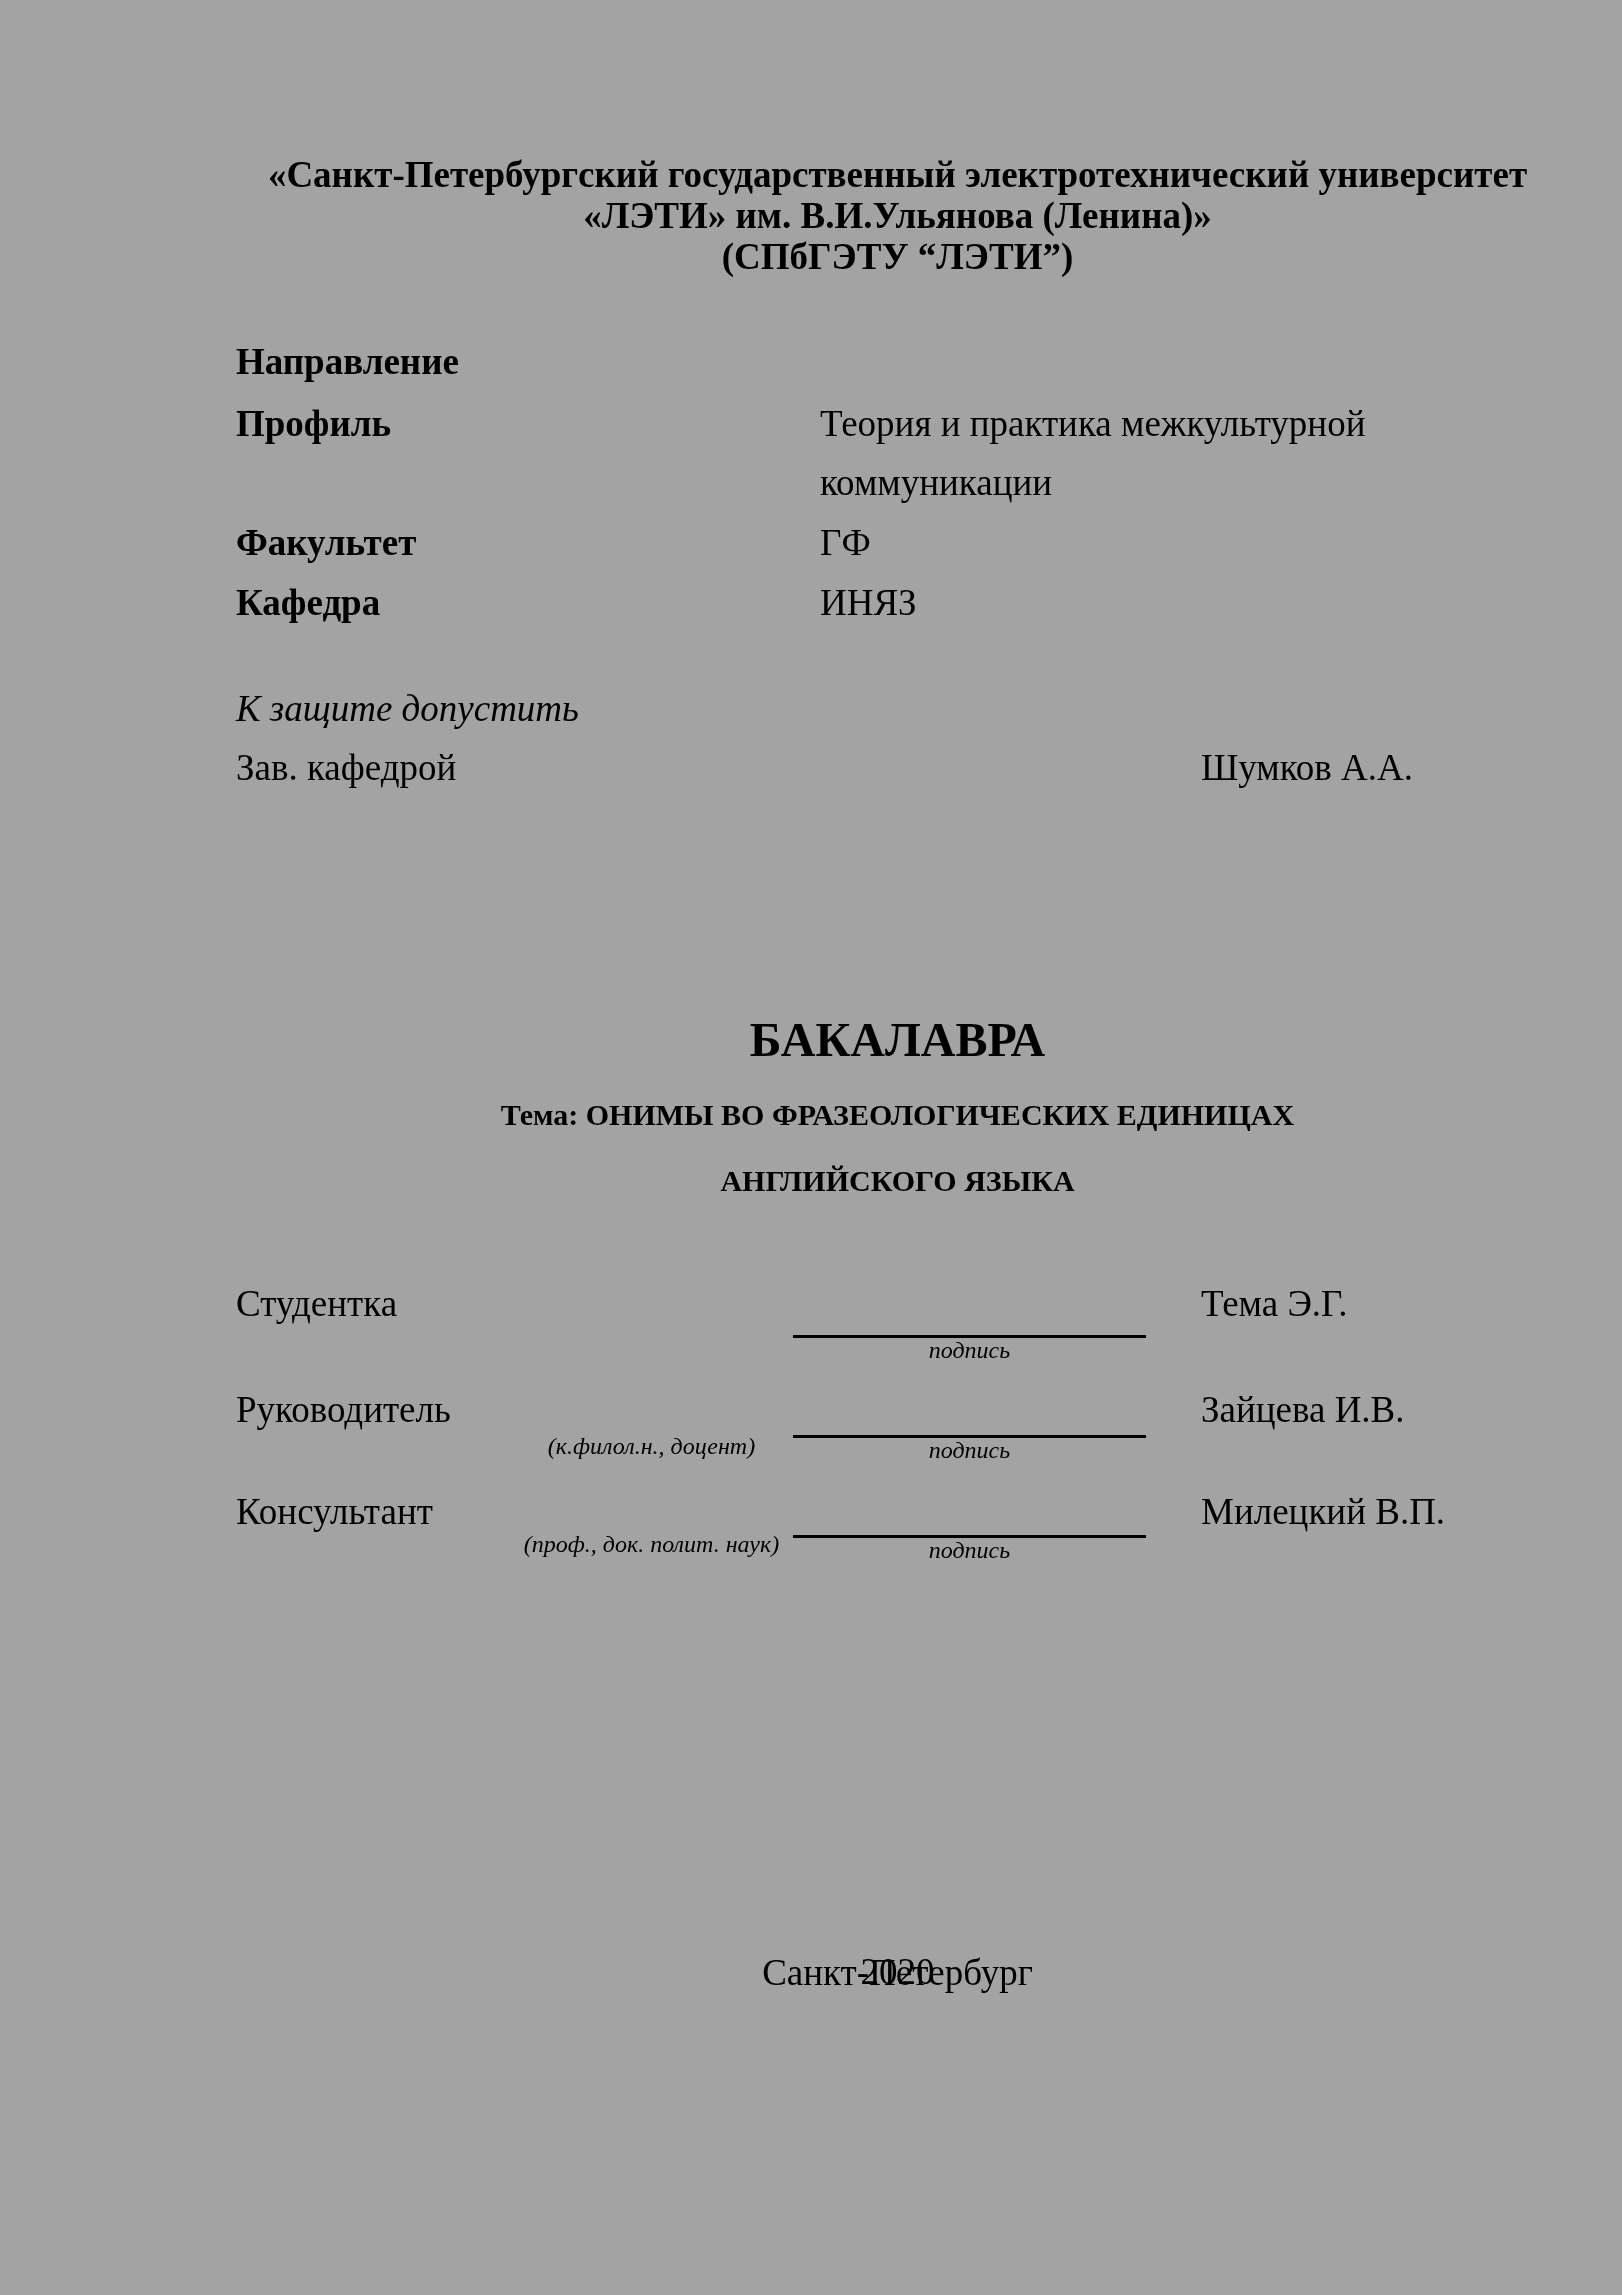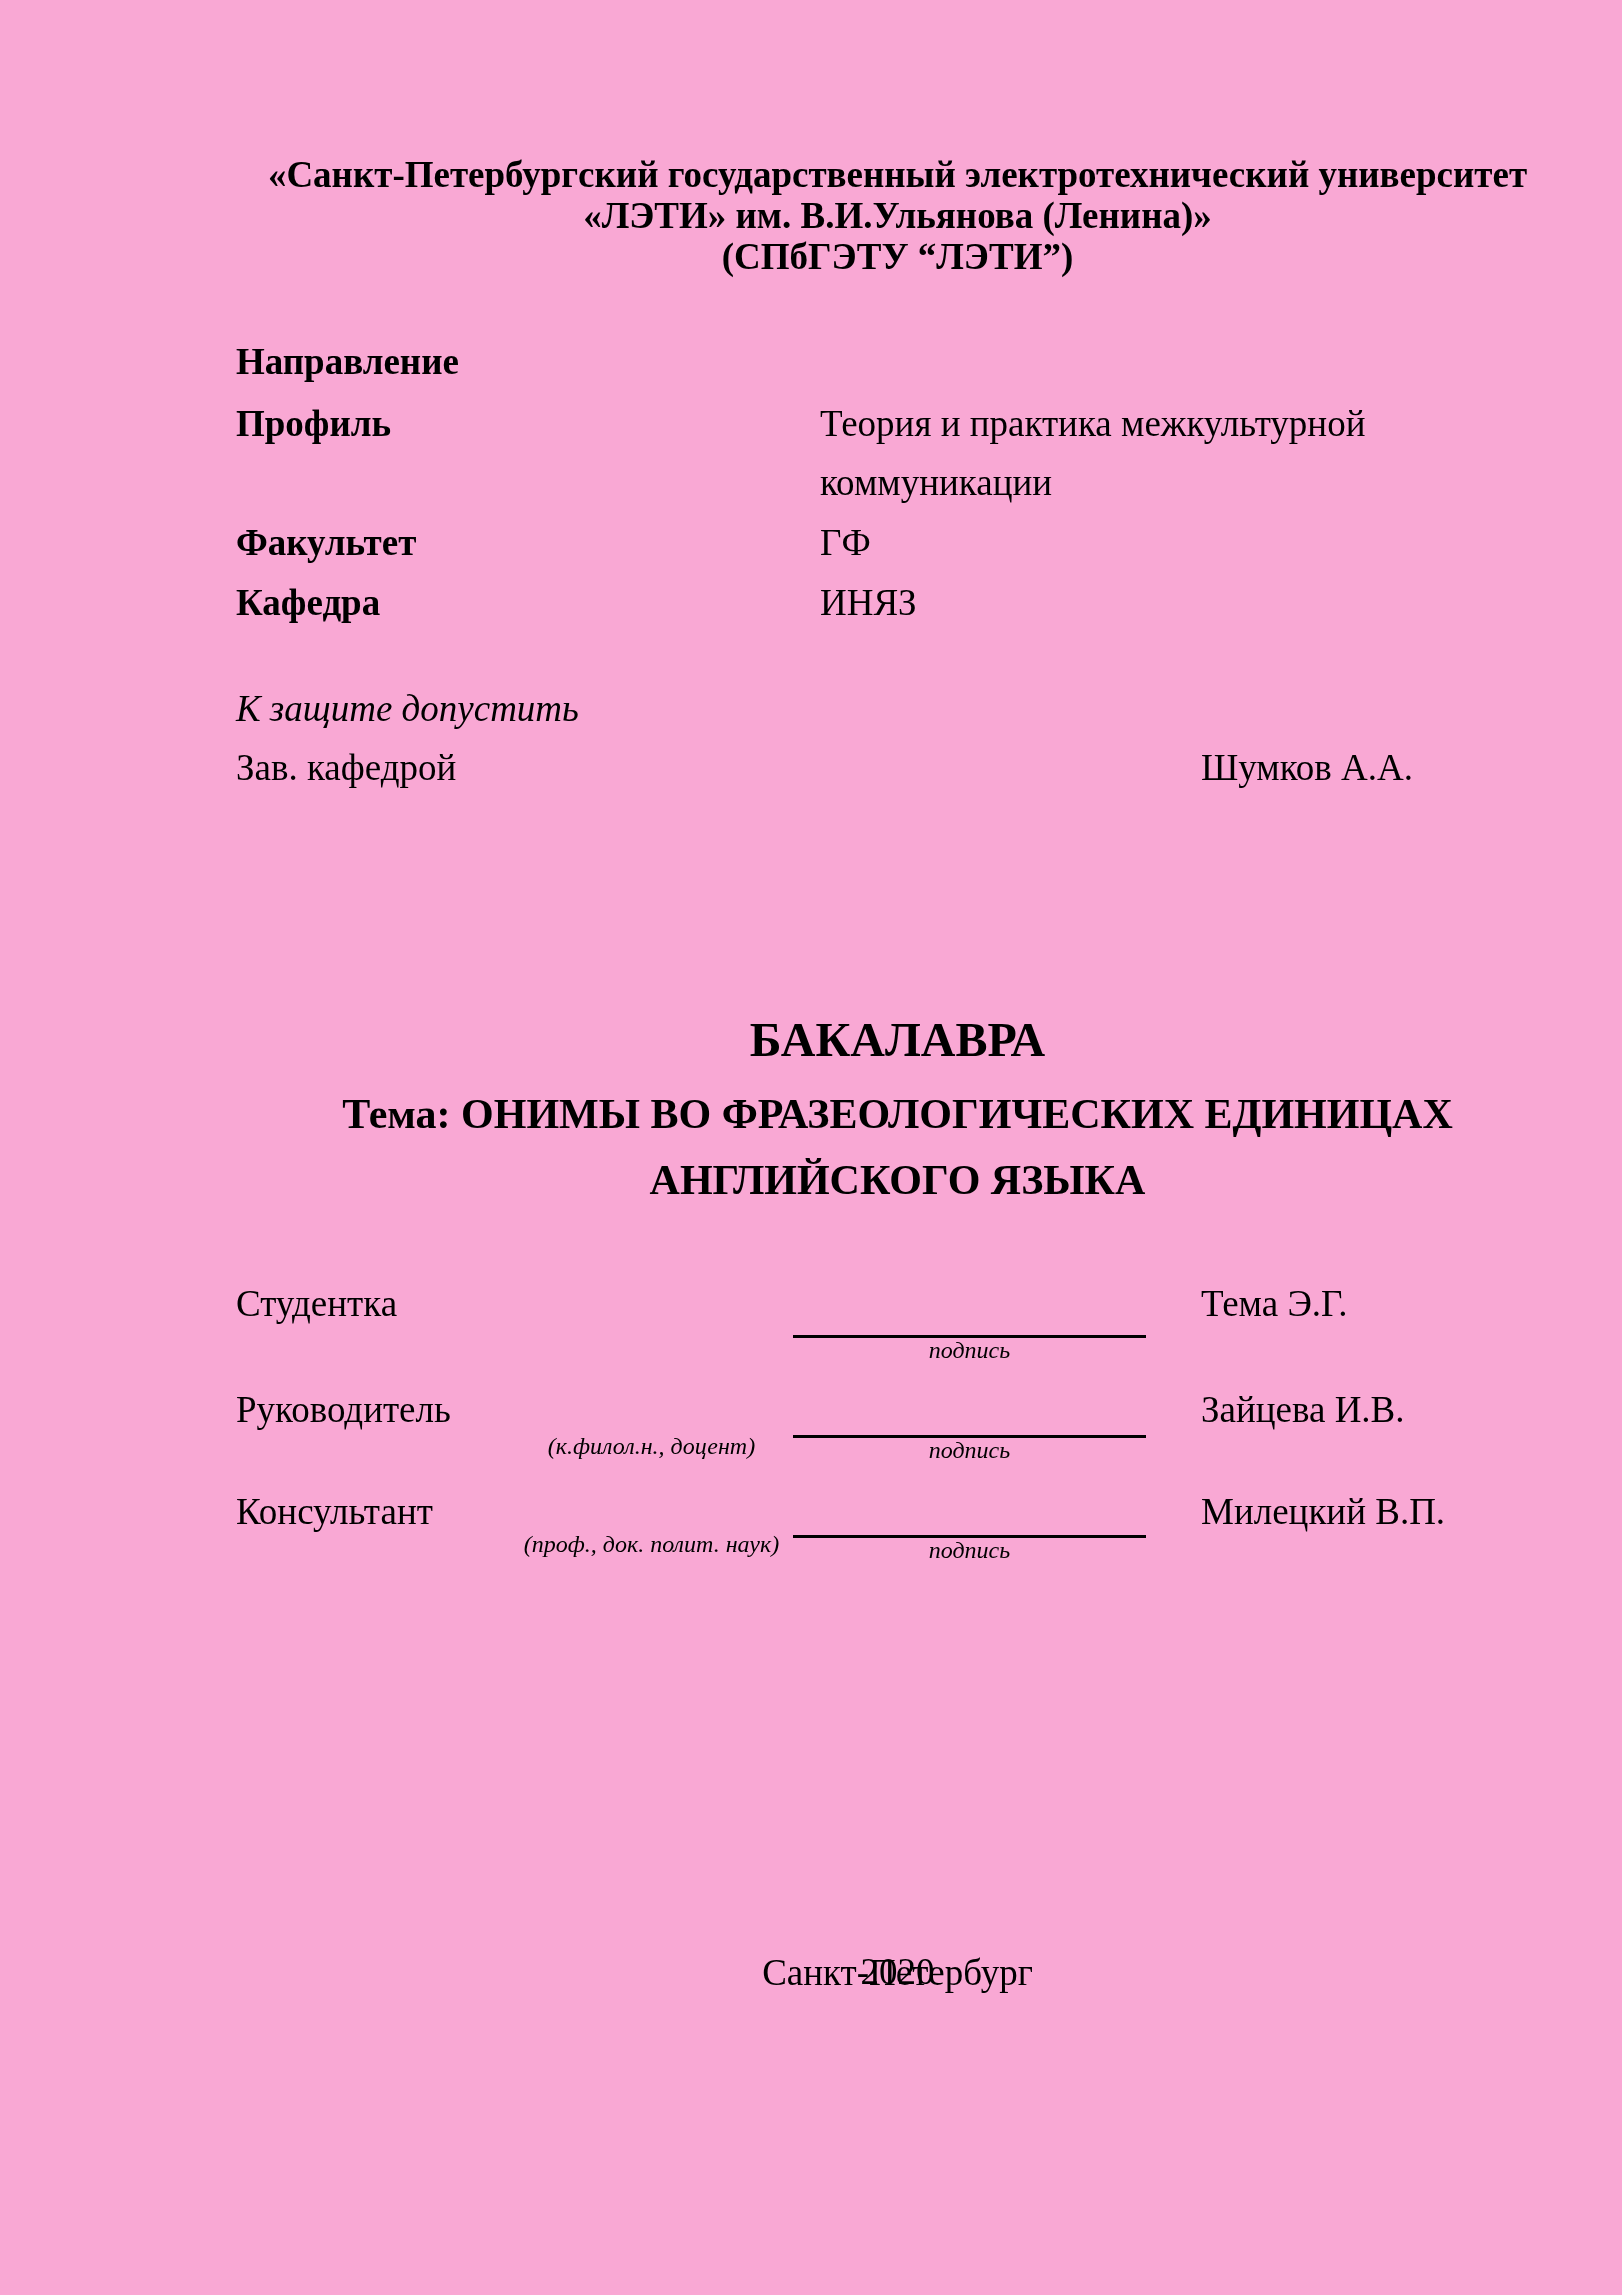--- a/index.html
+++ b/index.html
@@ -4,21 +4,21 @@
 <style>
   html, body {
     margin: 0;
     padding: 0;
     background: #ffffff;
   }
   .page {
     position: relative;
     width: 1623px;
     height: 2295px;
-    background: #f9a8d4;
+    background: #a3a3a3;
     color: #000000;
     font-family: "Liberation Serif", "DejaVu Serif", serif;
     overflow: hidden;
   }
 
   
   .uni-header {
     position: absolute;
     top: 154px;
     left: 236px;
@@ -81,21 +81,21 @@
   
   .title-line {
     position: absolute;
     left: 236px;
     width: 1323px;
     text-align: center;
     font-weight: bold;
     white-space: nowrap;
   }
   .title-big { font-size: 48px; line-height: 55px; }
-  .title-theme { font-size: 42px; line-height: 49px; }
+  .title-theme { font-size: 30px; line-height: 49px; }
   .y-title1 { top: 937px; }
   .y-title2 { top: 1012px; }
   .y-theme1 { top: 1090px; }
   .y-theme2 { top: 1156px; }
 
   
   .sig-role {
     position: absolute;
     left: 236px;
     font-size: 37px;

